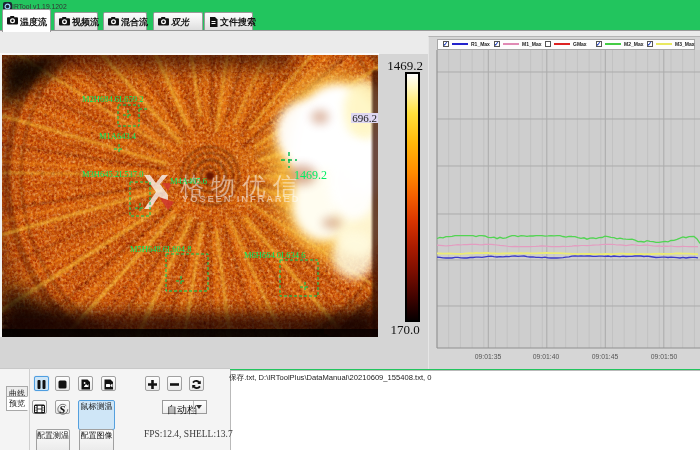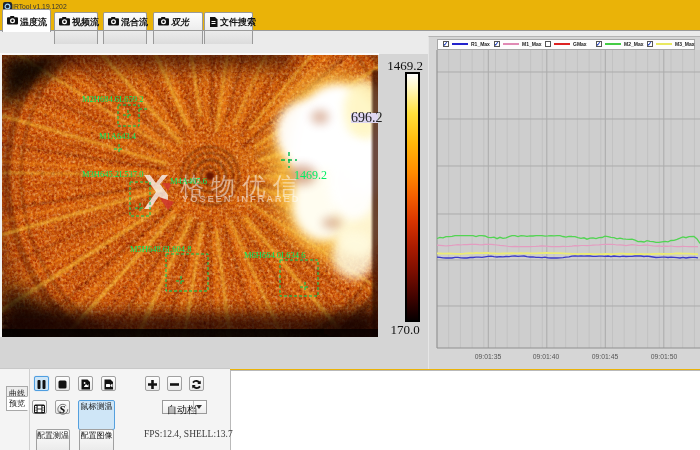--- a/index.html
+++ b/index.html
@@ -1,37 +1,37 @@
 <!DOCTYPE html>
 <html><head><meta charset="utf-8"><style>
 html,body{margin:0;padding:0;width:700px;height:450px;overflow:hidden;
  font-family:"Liberation Sans",sans-serif;background:#fff;}
-#app{position:absolute;left:0;top:0;width:700px;height:450px;background:#eab308;}
+#app{position:absolute;left:0;top:0;width:700px;height:450px;background:#22c55e;}
 .abs{position:absolute;}
 
 #titletext{left:12px;top:3px;font-size:6.8px;color:#333;}
 
-.tab{position:absolute;top:12px;height:32px;background:linear-gradient(#fdfdfd,#f0f0f0 45%,#dcdcdc);border:1px solid #9a9a9a;border-bottom:none;border-radius:2px 2px 0 0;box-sizing:border-box;}
+.tab{position:absolute;top:12px;height:19px;background:linear-gradient(#fdfdfd,#f0f0f0 45%,#dcdcdc);border:1px solid #9a9a9a;border-bottom:none;border-radius:2px 2px 0 0;box-sizing:border-box;}
 .tab.sel{top:9px;height:23px;background:#fff;z-index:5;}
 .tab .cam{position:absolute;left:4px;top:4px;}
 .tab.sel .cam{top:6px;}
 .tab .txt{position:absolute;left:17px;top:3px;font-size:9px;font-weight:bold;color:#111;white-space:nowrap;}
 .tab.sel .txt{top:6px;}
 #tabline{left:0;top:30px;width:700px;height:1px;background:#9a9a9a;z-index:1;}
 #tabfill{left:0;top:31px;width:700px;height:23px;background:#ebebeb;}
 
 #mainbg{left:0;top:54px;width:700px;height:315px;background:#d5d5d5;}
 #imgtopline{left:0;top:53px;width:379px;height:2px;background:#fafafa;}
 
 #cbar{left:405px;top:72px;width:15px;height:250px;background:#000;}
 #cbarin{left:407px;top:74px;width:11px;height:246px;background:linear-gradient(#ffffff 0%,#fff6bc 6%,#ffe03c 16%,#ffb80a 28%,#ff8c00 40%,#f25e00 50%,#d83400 60%,#ad1c00 70%,#7e0e00 80%,#460400 90%,#1a0000 97%,#080000 100%);}
 .serif{font-family:"Liberation Serif",serif;}
 #cbtop{left:383px;top:58px;width:44px;font-size:13px;color:#111;text-align:center;}
 #cbbot{left:383px;top:322px;width:44px;font-size:13px;color:#111;text-align:center;}
-#cbmid{left:351px;top:113px;width:27px;height:10px;background:#dfd8f2;font-size:14px;color:#222;text-align:center;line-height:10px;z-index:9;}
+#cbmid{left:351px;top:113px;width:27px;height:10px;background:#dfd8f2;font-size:11px;color:#222;text-align:center;line-height:10px;z-index:9;}
 
 #chartpanel{left:428px;top:36px;width:272px;height:333px;background:#d6d6d6;border-top:1px solid #b4b4b4;border-left:1px solid #e6e6e6;box-sizing:border-box;}
 #legend{left:437px;top:39px;width:258px;height:11px;background:#fdfdfd;border:1px solid #a8a8a8;box-sizing:border-box;}
 .lg{position:absolute;top:1px;height:9px;z-index:4;}
 .cb{position:absolute;width:6px;height:6px;top:1px;background:#fff;border:1px solid #555;box-sizing:border-box;}
 .cb.ck:after{content:"\2713";position:absolute;left:-1px;top:-2px;font-size:6px;color:#1133bb;font-weight:bold;}
 .ll{position:absolute;top:3px;width:16px;height:2px;}
 .lt{position:absolute;top:1px;font-size:5px;font-weight:bold;color:#222;}
 #xlabels{left:0px;top:353px;width:700px;height:8px;font-size:6.8px;color:#555;}
 .xl{position:absolute;width:40px;text-align:center;}
@@ -1007,20 +1007,21 @@
 <div class="abs" id="xlabels">
  <span class="xl" style="left:468px">09:01:35</span>
  <span class="xl" style="left:526px">09:01:40</span>
  <span class="xl" style="left:585px">09:01:45</span>
  <span class="xl" style="left:644px">09:01:50</span>
 </div>
 
 <div class="abs" id="ctrlpanel"></div>
 <div class="abs" id="vsep"></div>
 <div class="abs" id="txtpanel"></div>
+<div class="abs" id="filetxt">保存.txt, D:\IRToolPlus\DataManual\20210609_155408.txt, 0</div>
 <div class="vtab sel" style="top:371px;">预览</div>
 <div class="vtab" style="top:386px;">曲线</div>
 
 <div class="btn blue" style="left:34px;top:376px;">
  <svg width="13" height="13" viewBox="0 0 13 13">
         <rect x="2.5" y="2" width="3" height="9" rx="1" fill="#111"></rect>
         <rect x="7.5" y="2" width="3" height="9" rx="1" fill="#111"></rect>
       </svg></div>
 <div class="btn" style="left:55px;top:376px;">
  <svg width="13" height="13" viewBox="0 0 13 13">

